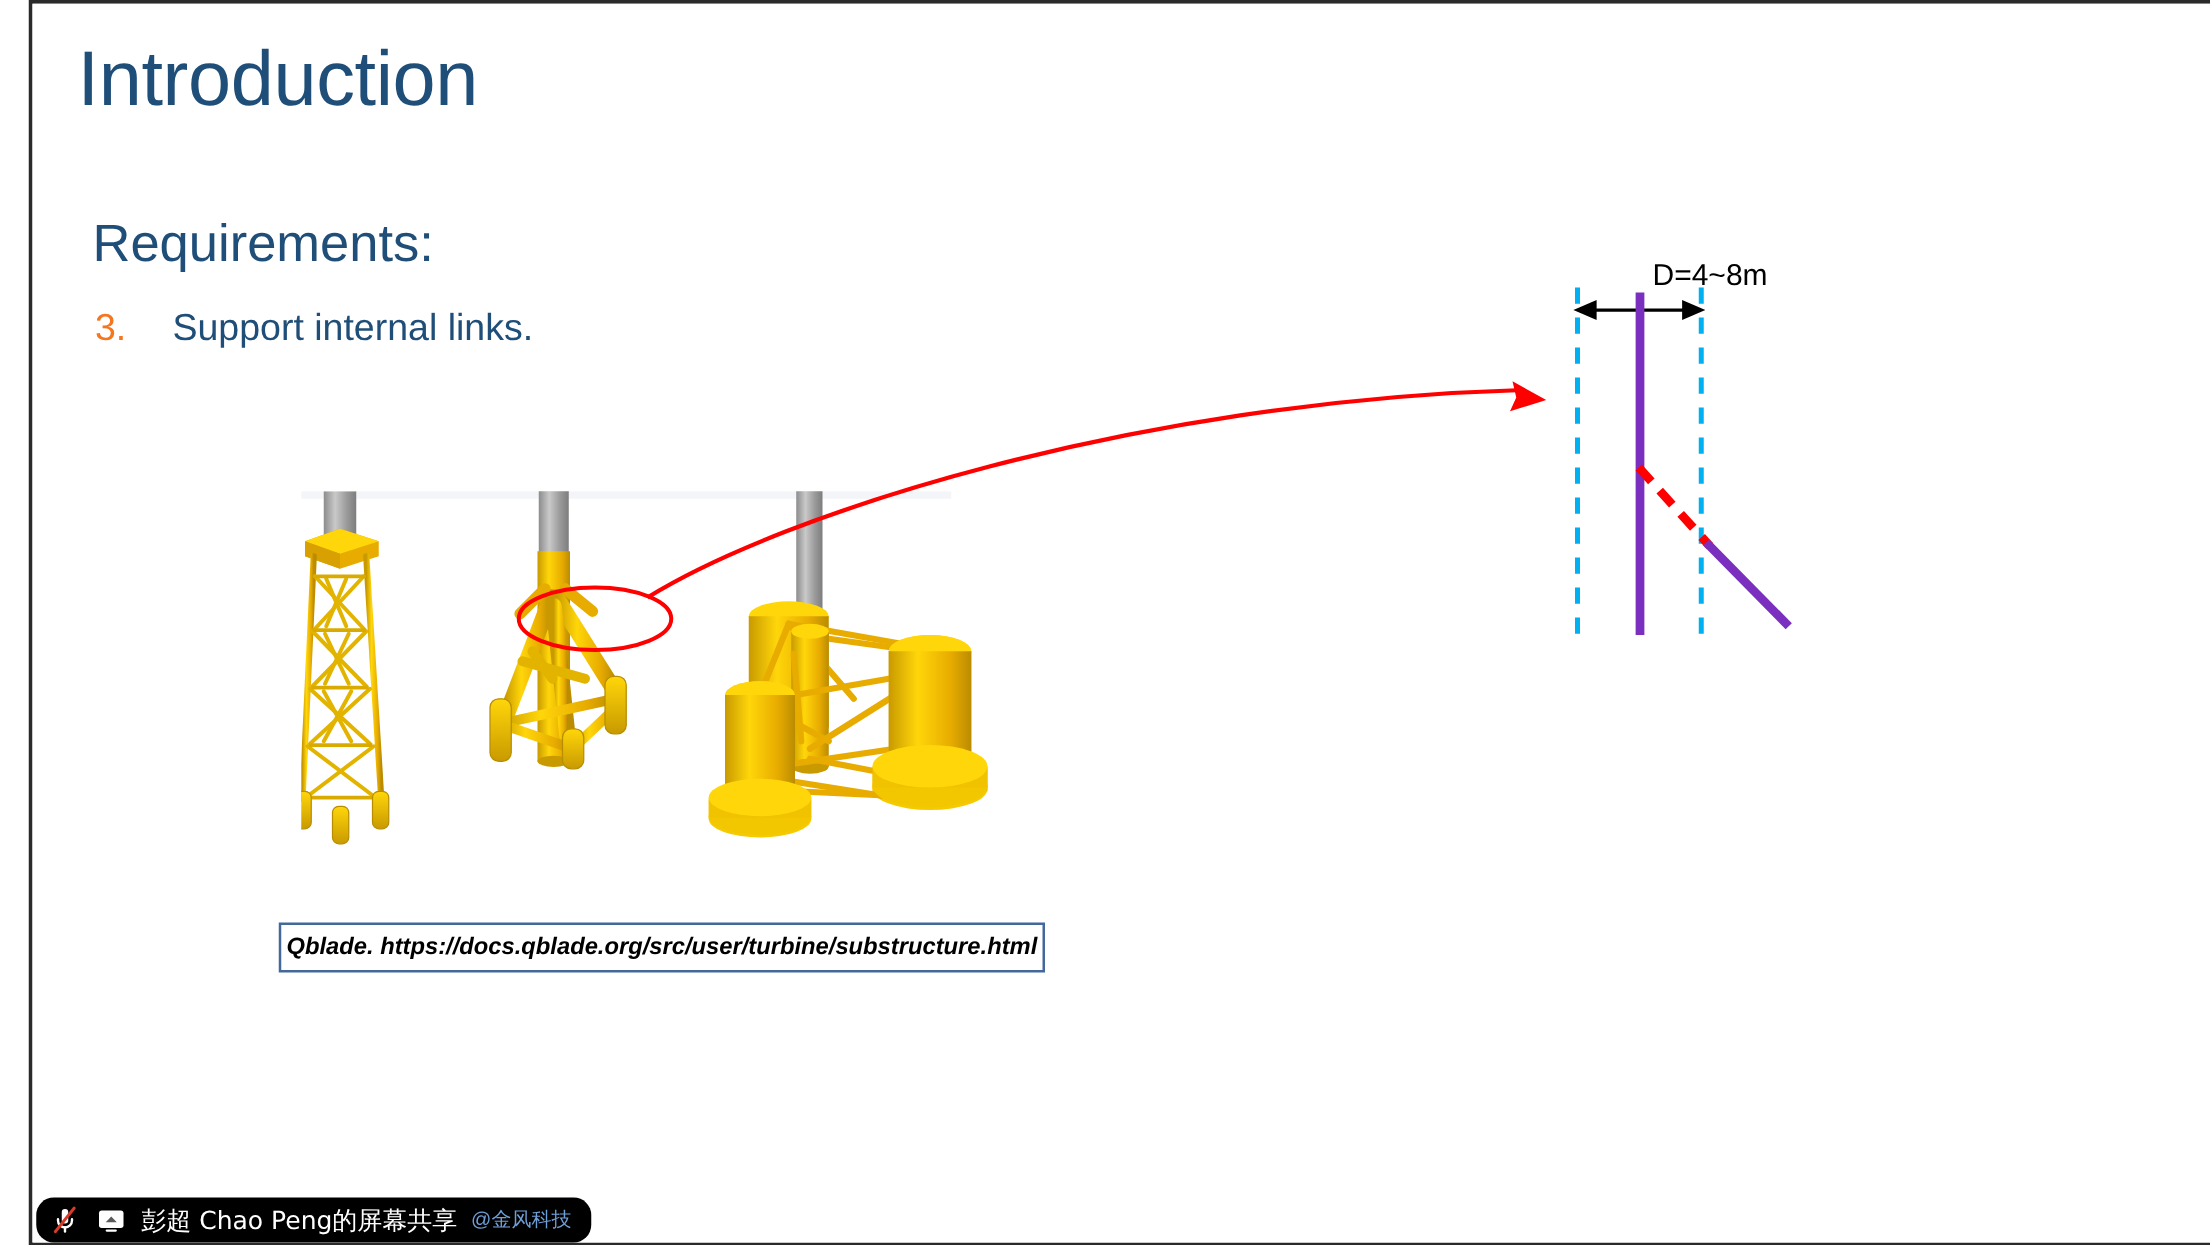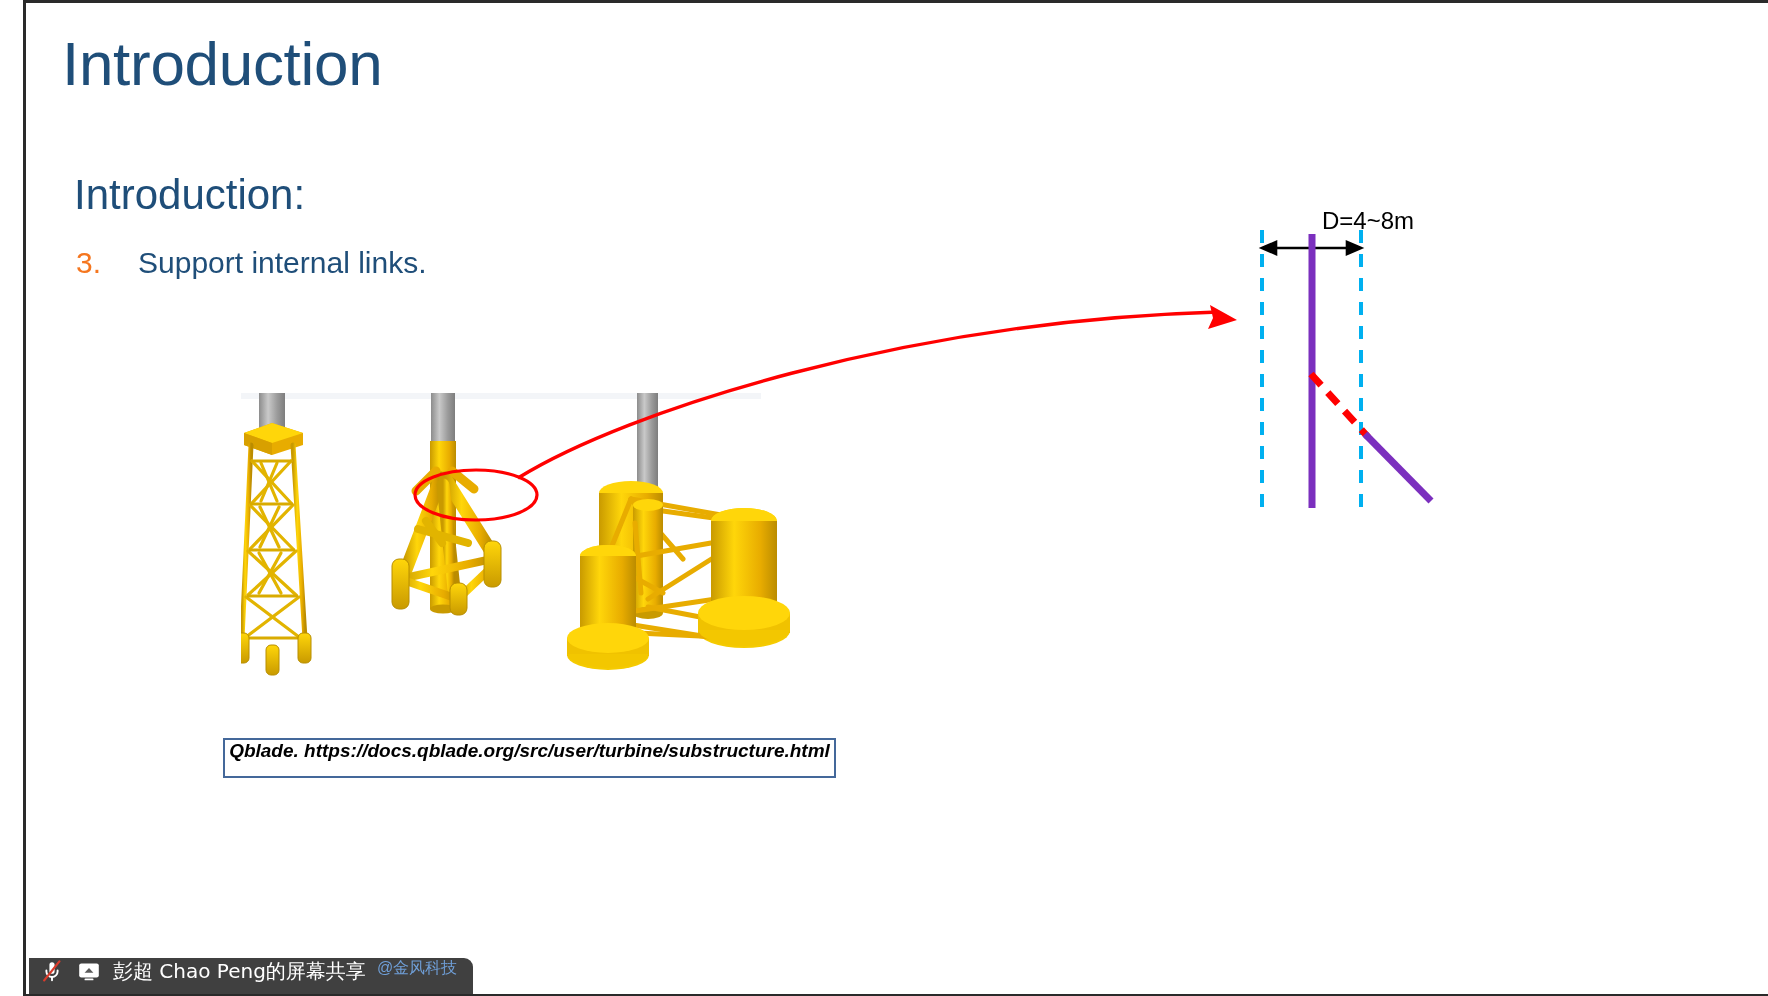--- a/index.html
+++ b/index.html
@@ -86,20 +86,21 @@
   
   .citation-box {
     position: absolute;
     left: 197px;
     top: 735px;
     width: 613px;
     height: 40px;
     border: 2px solid #44689a;
     background: #ffffff;
     display: flex;
+    align-items: center;
     justify-content: center;
   }
   .citation-text {
     font-size: 19px;
     font-style: italic;
     color: #000000;
     white-space: nowrap;
     font-weight: 600;
   }
 
@@ -129,24 +130,26 @@
     pointer-events: none;
   }
 
   
   #sharebar {
     position: absolute;
     left: 3px;
     bottom: 0;
     height: 36px;
     padding: 0 16px 0 10px;
-    background: #404040;
+    background: #000000;
     border-top-right-radius: 9px;
     display: flex;
+    align-items: center;
     gap: 11px;
+    border-radius: 14px;
   }
   .bar-icon {
     width: 26px;
     height: 26px;
     display: flex;
     align-items: center;
     justify-content: center;
     flex: 0 0 auto;
   }
   .share-text {
@@ -164,21 +167,21 @@
 </style>
 </head>
 <body>
 
 <div id="screen">
 
   <div id="slide">
 
     <div class="slide-title">Introduction</div>
 
-    <div class="subhead">Introduction:</div>
+    <div class="subhead">Requirements:</div>
 
     <div class="bullet-row">
       <span class="bullet-num">3.</span>
       <span class="bullet-text">Support internal links.</span>
     </div>
 
     <div id="artwork">
       <svg width="600" height="290" viewBox="0 0 600 290" xmlns="http://www.w3.org/2000/svg">
         <defs>
           <linearGradient id="gTower" x1="0" y1="0" x2="1" y2="0">

